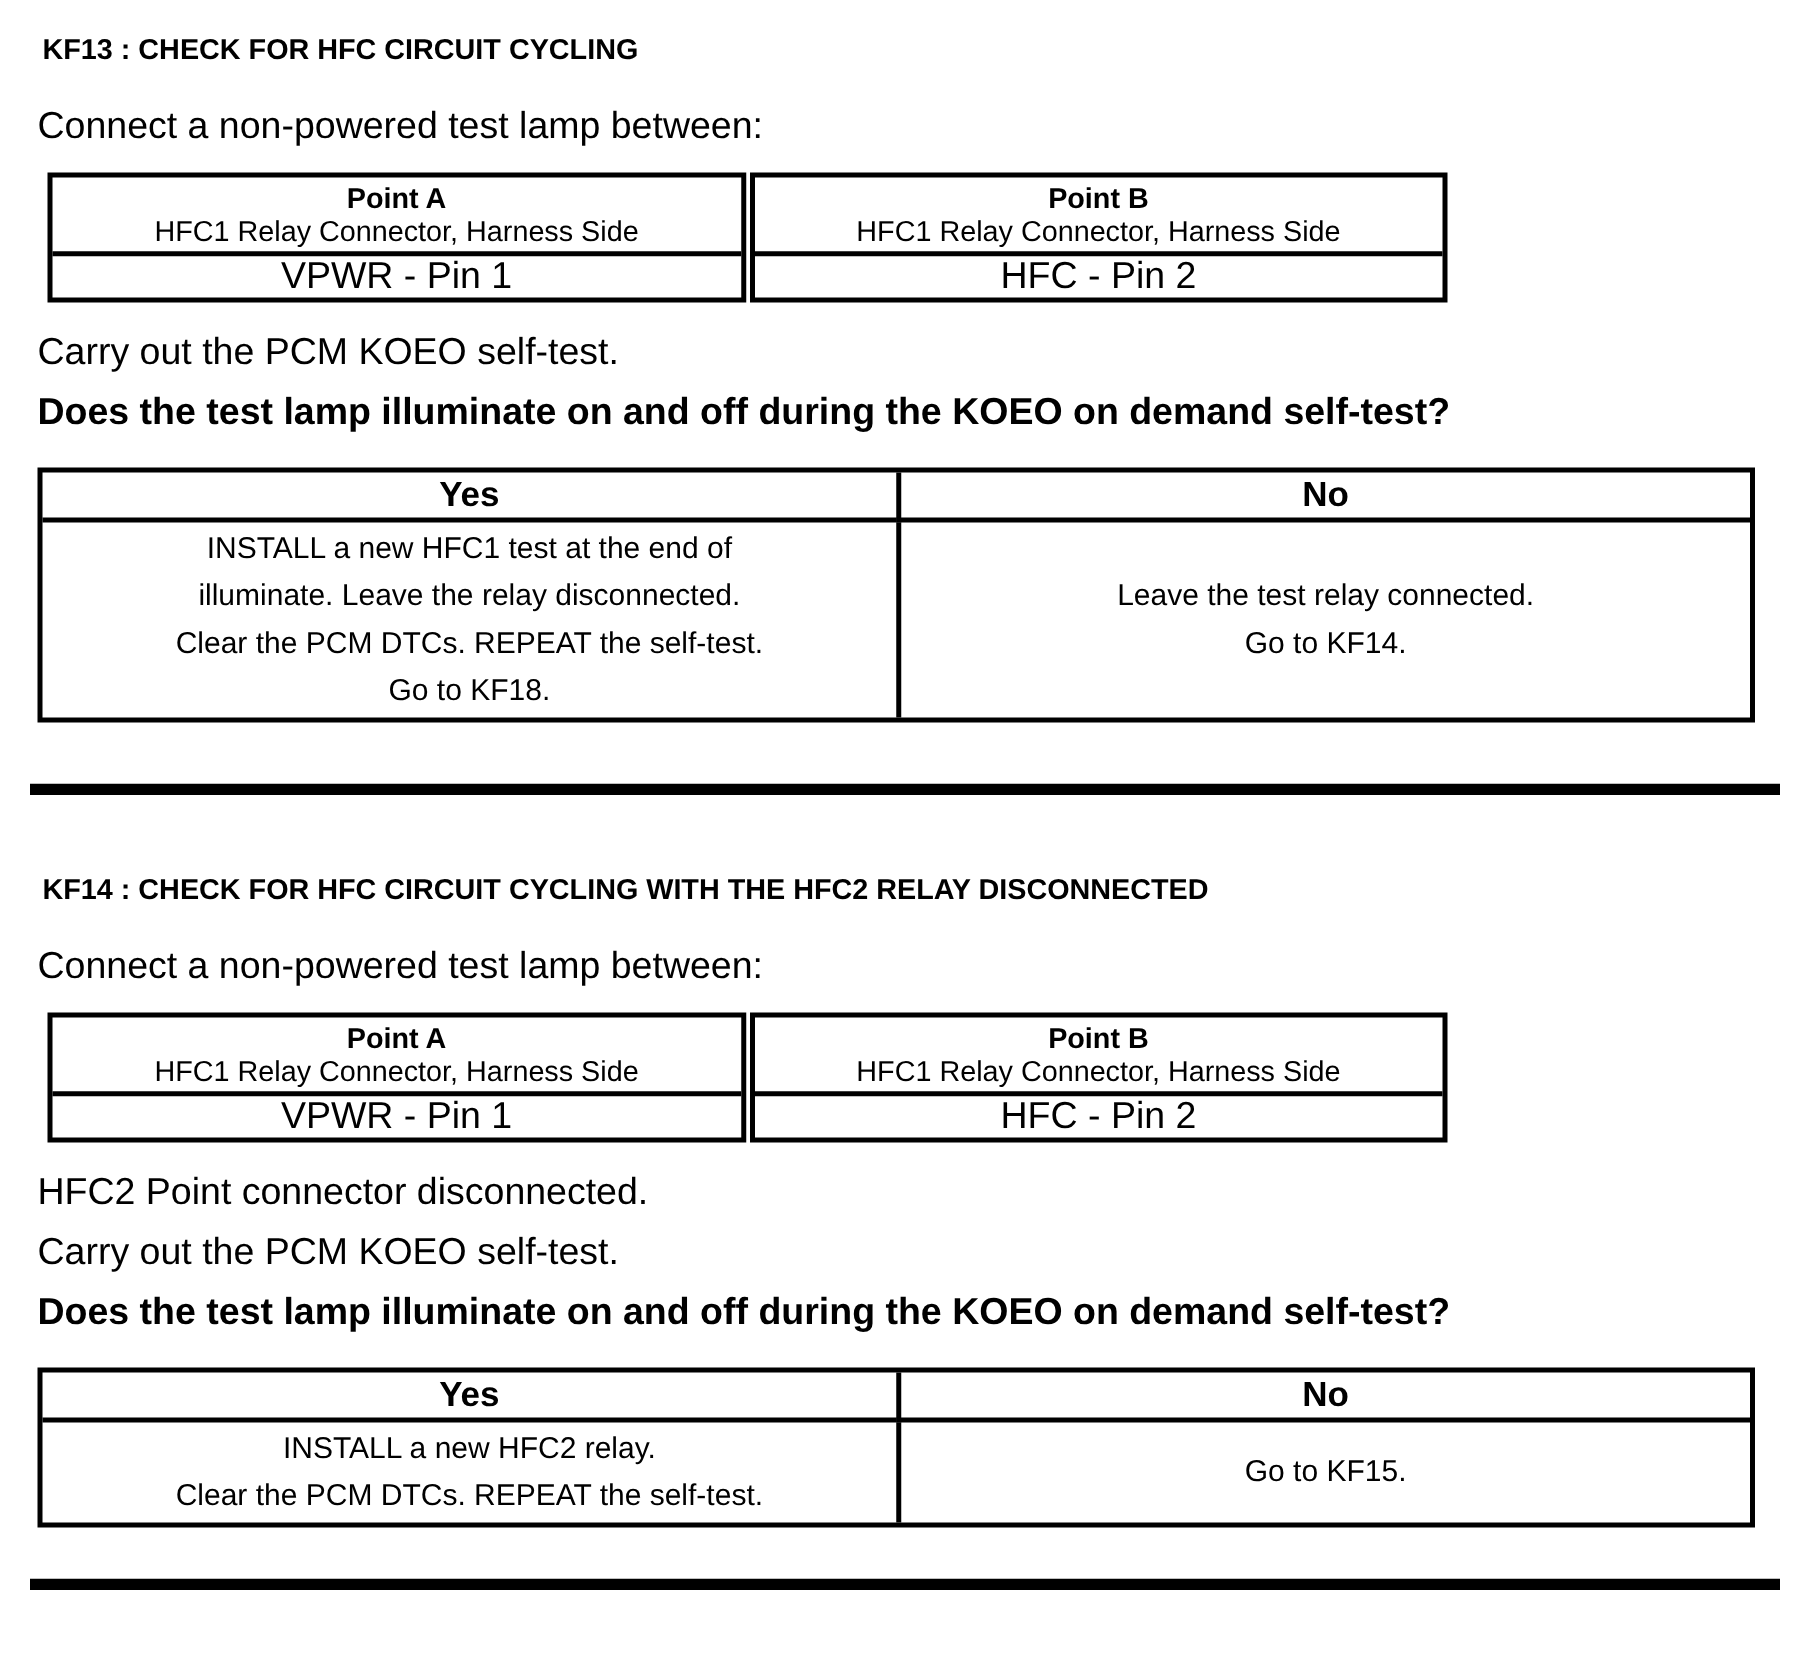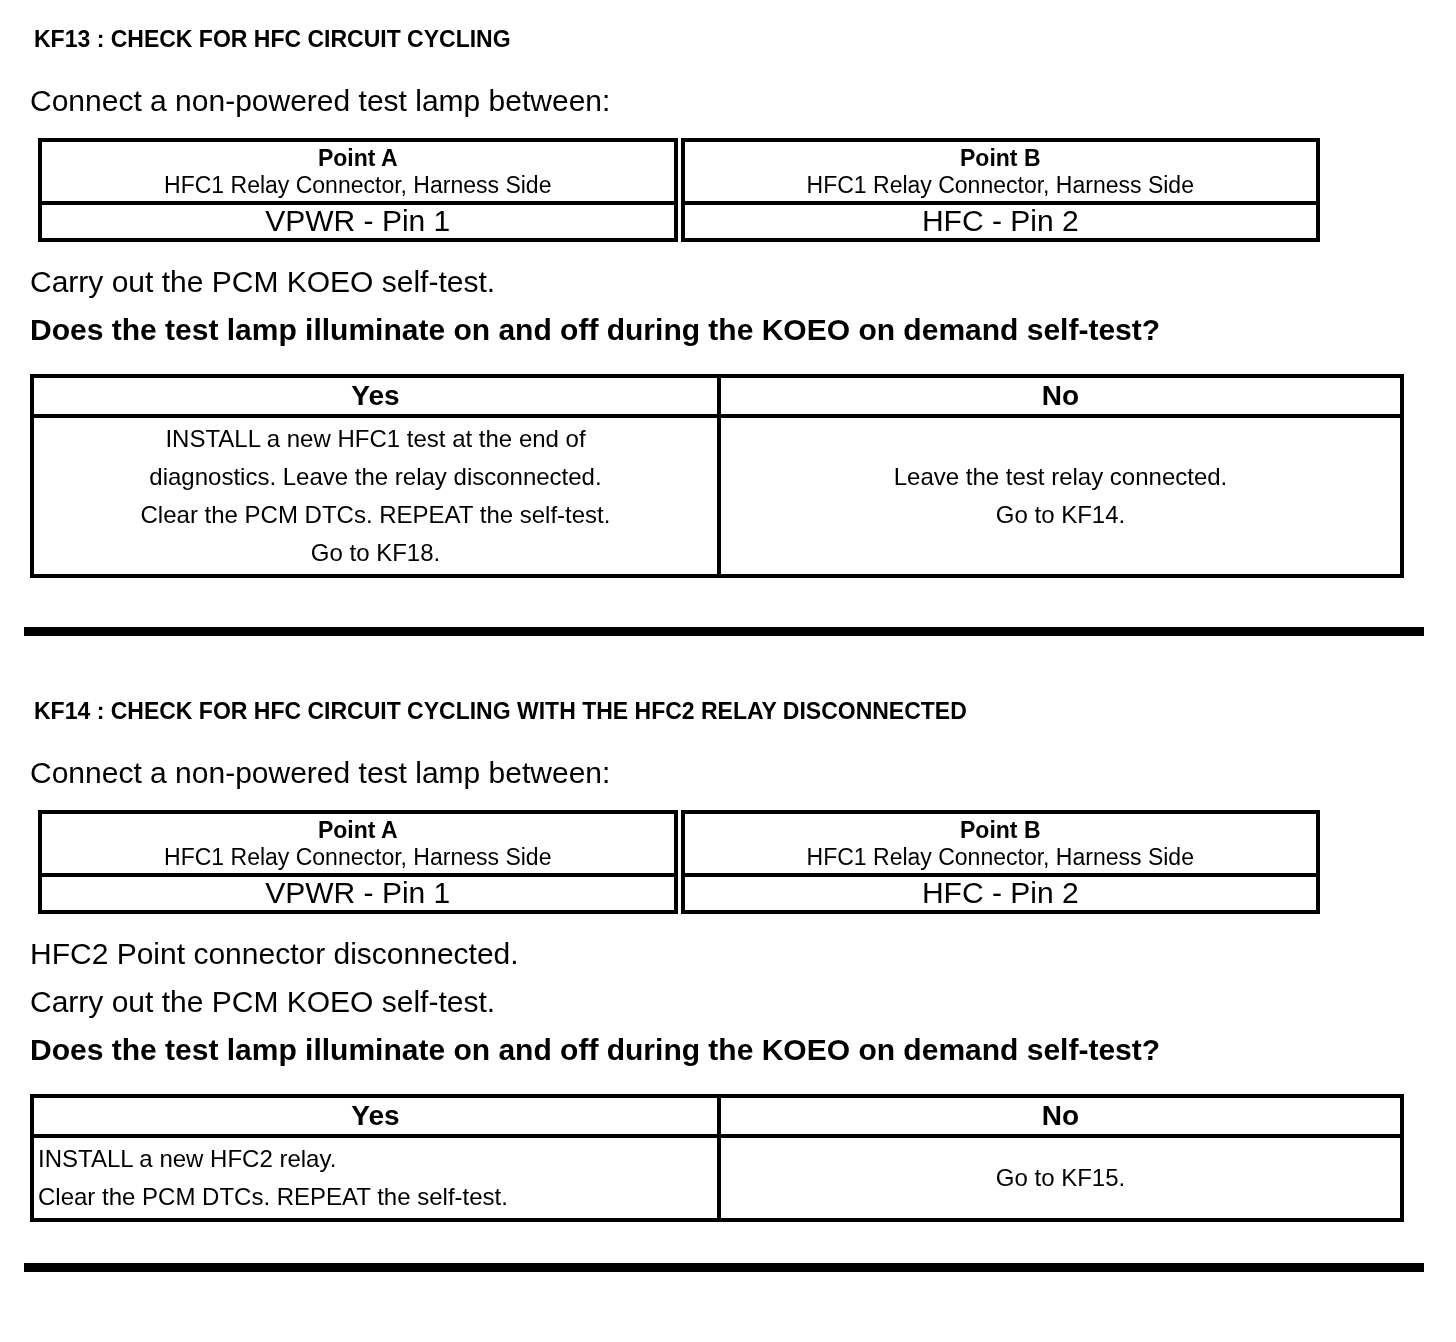--- a/index.html
+++ b/index.html
@@ -39,21 +39,21 @@
   .question-line {
     font-weight: bold;
     margin-top: 17px;
   }
 
   
   .points-table {
     display: flex;
     margin-top: 22px;
     margin-left: 8px;
-    width: 1282px;
+    width: 1120px;
   }
   .points-col {
     flex: 1 1 0;
     border: 4px solid #000000;
     box-sizing: border-box;
     text-align: center;
   }
   .points-col + .points-col { margin-left: 3px; }
   .pt-header {
     border-bottom: 4px solid #000000;
@@ -97,21 +97,21 @@
     flex-direction: column;
     justify-content: center;
     font-size: 24px;
     line-height: 38px;
     text-align: center;
     padding: 2px 4px;
     box-sizing: border-box;
   }
   .dt-body-tall  { min-height: 153px; }
   .dt-body-short { min-height: 80px; }
-  .dt-body-left  { text-align: left; justify-content: flex-start; padding-left: 4px; }
+  .dt-body-left  { text-align: center; justify-content: flex-start; padding-left: 4px; }
 
   
   .divider {
     height: 9px;
     background: #000000;
     width: 1400px;
     margin-left: -6px;
   }
   .divider-1 { margin-top: 49px; }
   .divider-2 { margin-top: 41px; }
@@ -147,21 +147,21 @@
 
     <p class="body-line step-line">Carry out the PCM KOEO self-test.</p>
 
     <p class="body-line question-line">Does the test lamp illuminate on and off during the KOEO on demand self-test?</p>
 
     <div class="decision-table">
       <div class="dt-head">Yes</div>
       <div class="dt-head dt-col-right">No</div>
       <div class="dt-body dt-body-tall">
         <div>INSTALL a new HFC1 test at the end of</div>
-        <div>diagnostics. Leave the relay disconnected.</div>
+        <div>illuminate. Leave the relay disconnected.</div>
         <div>Clear the PCM DTCs. REPEAT the self-test.</div>
         <div>Go to KF18.</div>
       </div>
       <div class="dt-body dt-body-tall dt-col-right">
         <div>Leave the test relay connected.</div>
         <div>Go to KF14.</div>
       </div>
     </div>
   </div>
 

